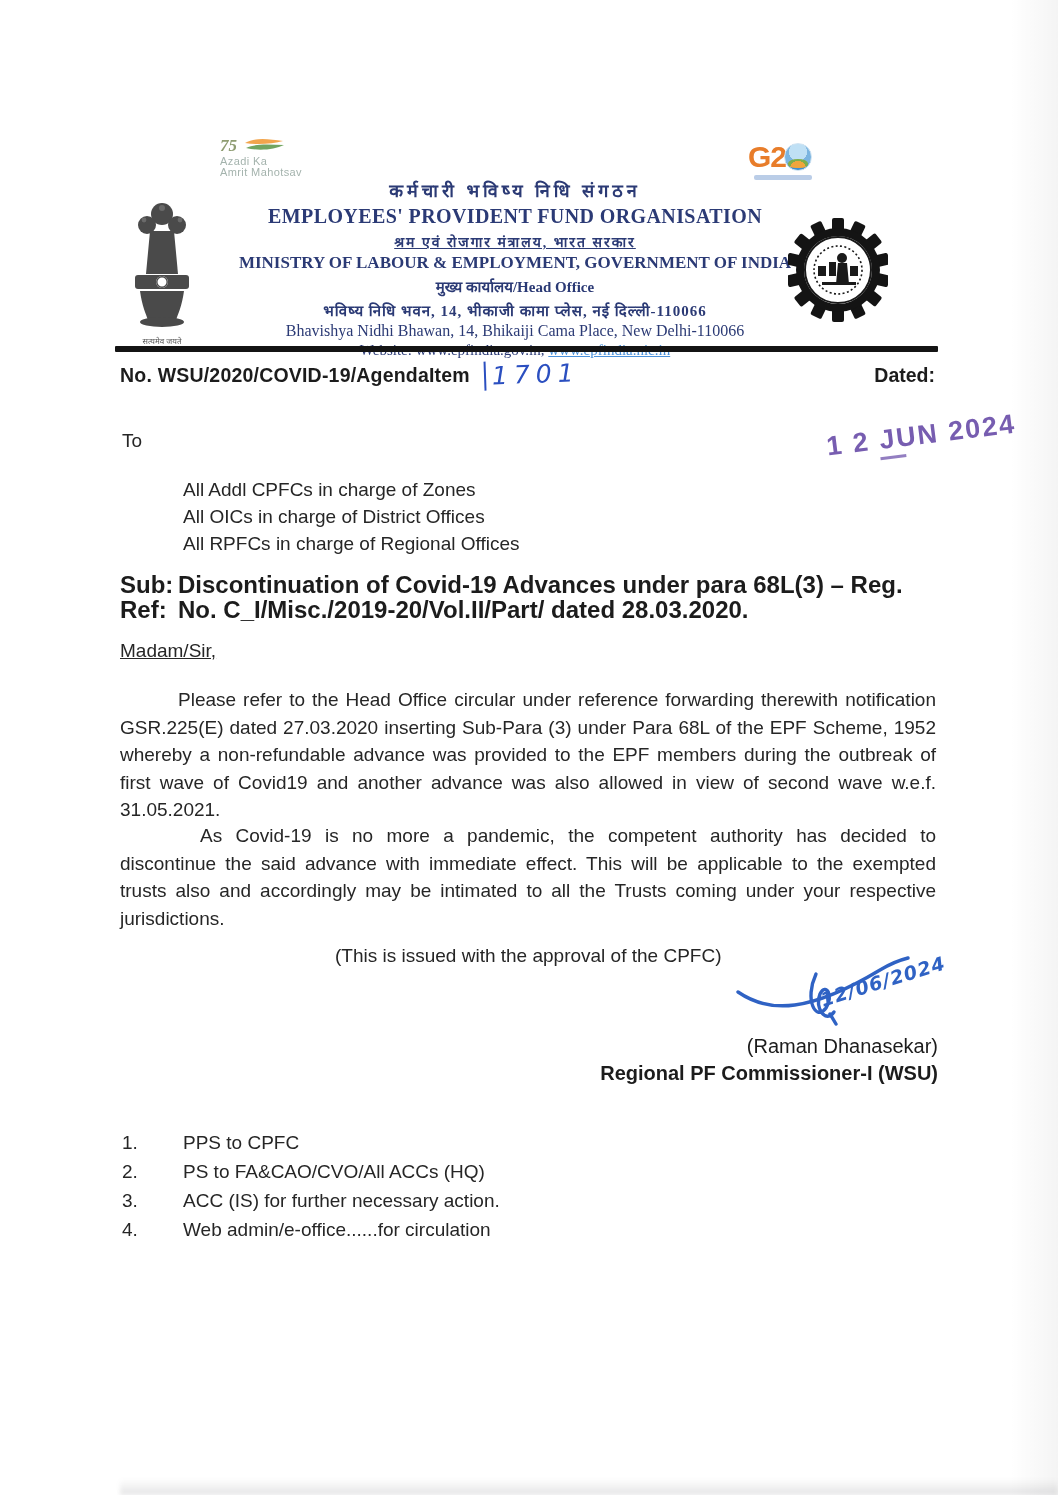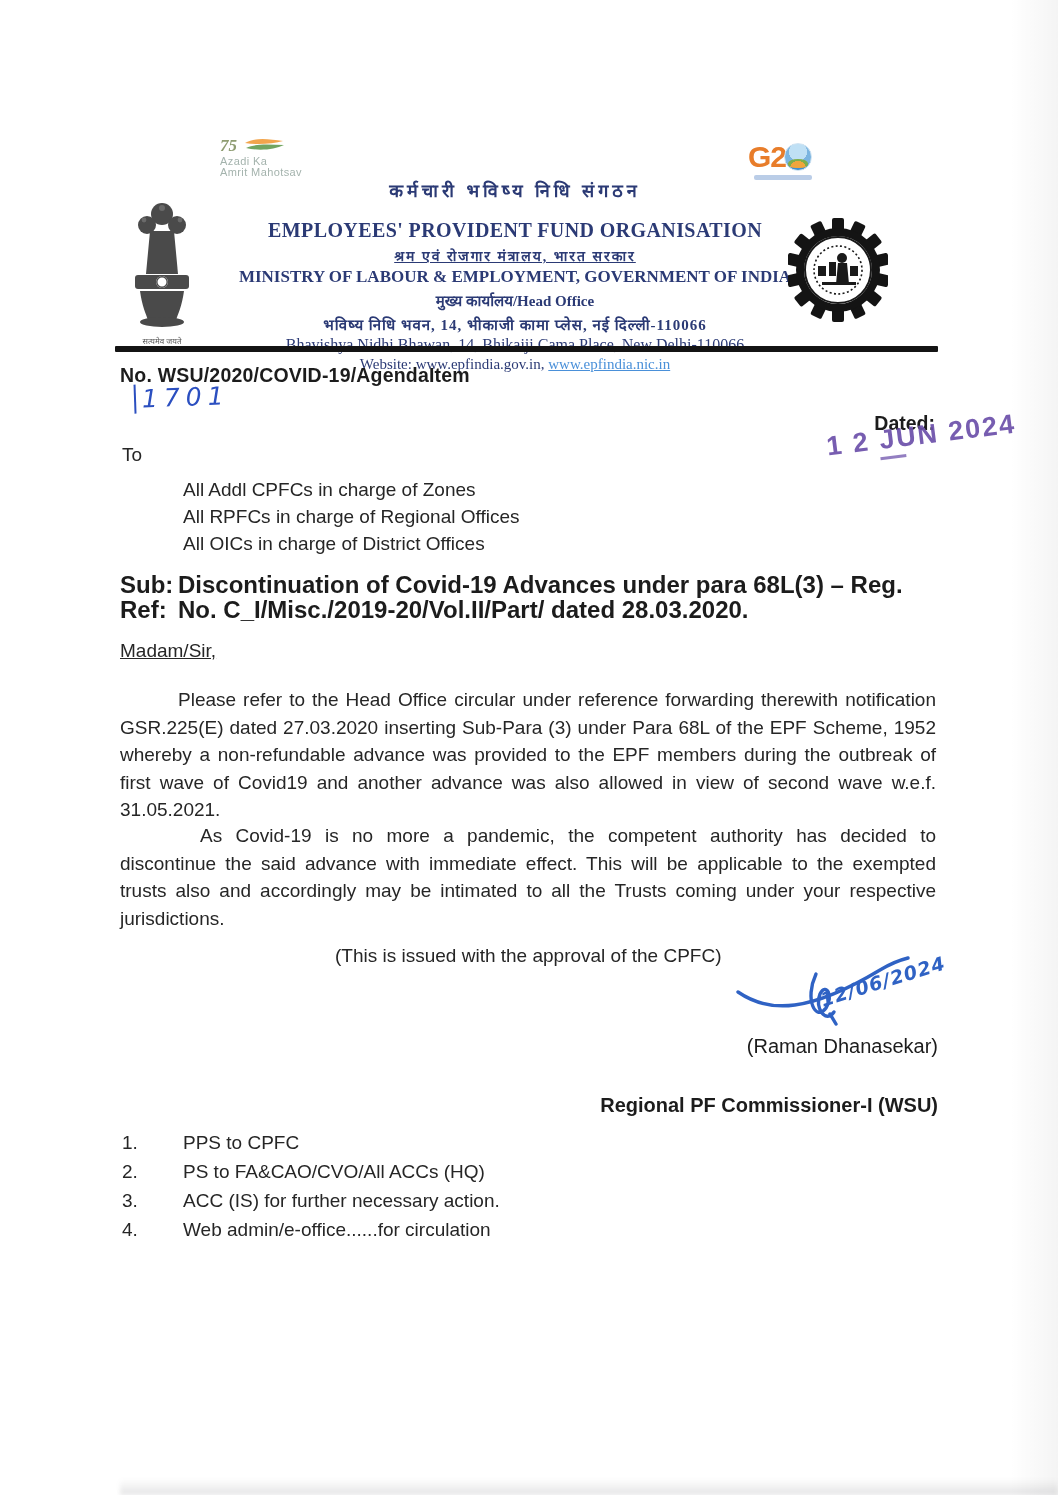--- a/index.html
+++ b/index.html
@@ -20,21 +20,21 @@
 
   
   .letterhead{position:absolute;left:0;top:0;width:100%;height:352px;}
   .azadi{position:absolute;left:220px;top:136px;width:110px;color:#a9b8a4;}
   .azadi .a75{font:italic bold 17px "Liberation Serif",serif;color:#8f9d72;display:inline-block;vertical-align:top;}
   .azadi .atext{font-size:11px;line-height:11px;color:#a4b3ad;letter-spacing:.4px;}
   .emblem{position:absolute;left:122px;top:198px;}
   .emblem-caption{display:block;text-align:center;font-size:8px;color:#555;margin-top:1px;}
   .hcenter{position:absolute;left:232px;top:178px;width:566px;text-align:center;color:#2b3a75;}
   .h-hi-org{font:bold 18px "Liberation Serif",serif;letter-spacing:4px;}
-  .h-en-org{font:bold 20px "Liberation Serif",serif;margin-top:17px;letter-spacing:.4px;}
+  .h-en-org{font:bold 20px "Liberation Serif",serif;margin-top:3px;letter-spacing:.4px;}
   .h-hi-min{font:bold 14px "Liberation Serif",serif;margin-top:4px;letter-spacing:2px;text-decoration:underline;}
   .h-en-min{font:bold 17px "Liberation Serif",serif;margin-top:2px;}
   .h-office{font:bold 15px "Liberation Serif",serif;margin-top:3px;}
   .h-addr-hi{font:bold 15px "Liberation Serif",serif;margin-top:4px;letter-spacing:1px;}
   .h-addr-en{font:16px "Liberation Serif",serif;margin-top:2px;}
   .h-web{font:15px "Liberation Serif",serif;margin-top:2px;}
   .h-web a{color:#4a90d9;text-decoration:underline;}
   .g20{position:absolute;left:748px;top:142px;width:100px;}
   .g20-row{display:flex;align-items:center;}
   .g20-txt{font:bold 30px "Liberation Sans",sans-serif;color:#e87d2a;letter-spacing:-1px;line-height:30px;}
@@ -42,51 +42,51 @@
     background:radial-gradient(circle at 50% 30%, #bfe0f5 0 40%, #7ab4e0 41% 70%, #3f8fce 71%);
     position:relative;overflow:hidden;border:1px solid #cfe3f2;}
   .g20-globe:after{content:"";position:absolute;left:3px;bottom:2px;width:20px;height:9px;
     background:radial-gradient(ellipse at 50% 100%, #f0a53c 0 55%, #7fae4a 56% 100%);
     border-radius:50% 50% 40% 40%;}
   .g20-sub{margin:3px 0 0 6px;width:58px;height:5px;background:#9db8dd;opacity:.7;border-radius:2px;filter:blur(.6px);}
   .epfo-logo{position:absolute;left:788px;top:216px;}
   .rule{position:absolute;left:115px;right:120px;top:346px;height:6px;background:#141414;border-radius:1px;}
 
   
-  .ref-row{position:absolute;left:120px;right:123px;top:364px;display:flex;align-items:flex-start;flex-direction:column;}
+  .ref-row{position:absolute;left:120px;right:123px;top:364px;display:flex;align-items:flex-start;}
   .refno{font-weight:bold;font-size:19.5px;color:#1c1c1c;letter-spacing:.2px;}
   .hand-no{font:italic 25px "DejaVu Sans",sans-serif;color:#2b4fc0;margin-left:14px;margin-top:-4px;
     letter-spacing:6px;transform:rotate(-2deg);border-left:2px solid #2b4fc0;padding-left:6px;}
   .dated{margin-left:auto;font-weight:bold;font-size:19.5px;color:#1c1c1c;}
   .stamp{position:absolute;left:826px;top:420px;color:#6c50aa;font:bold 27px "Liberation Sans",sans-serif;
     letter-spacing:2px;transform:rotate(-7deg);white-space:nowrap;opacity:.92;}
   .stamp:after{content:"";position:absolute;left:52px;bottom:-4px;width:26px;height:3px;background:#6c50aa;opacity:.8;}
 
   
-  .to{position:absolute;left:122px;top:444px;font-size:19px;}
+  .to{position:absolute;left:122px;top:430px;font-size:19px;}
   .addr-list{position:absolute;left:183px;top:476px;font-size:19px;line-height:27px;}
 
   
   .subj{position:absolute;left:120px;top:572px;width:820px;font-weight:bold;font-size:24px;color:#1c1c1c;line-height:25px;}
   .subj-row{display:flex;}
   .subj-lbl{width:58px;flex:none;}
 
   
   .greet{position:absolute;left:120px;top:640px;font-size:19px;text-decoration:underline;}
   .para{position:absolute;left:120px;width:816px;font-size:19px;line-height:27.5px;text-align:justify;margin:0;}
   .para1{top:686px;text-indent:58px;}
   .para2{top:822px;text-indent:80px;}
   .approval{position:absolute;left:335px;top:945px;font-size:19px;}
 
   
   .sig-area{position:absolute;left:730px;top:952px;width:215px;height:85px;}
   .sig-date{position:absolute;left:88px;top:18px;font:italic bold 19px "DejaVu Sans",sans-serif;
     color:#2f62c4;transform:rotate(-17deg);letter-spacing:1px;white-space:nowrap;}
   .sig-name{position:absolute;right:120px;top:1035px;font-weight:normal;font-size:20px;color:#1c1c1c;}
-  .sig-desig{position:absolute;right:120px;top:1062px;font-weight:bold;font-size:20px;color:#1c1c1c;margin-top:32px;}
+  .sig-desig{position:absolute;right:120px;top:1062px;font-weight:bold;font-size:20px;color:#1c1c1c;}
 
   
   .dist{position:absolute;left:122px;top:1128px;font-size:19px;line-height:29px;}
   .dist-row{display:flex;}
   .dist-num{width:61px;flex:none;}
 </style>
 </head>
 <body>
 
 <div class="page">
@@ -188,22 +188,22 @@
     <span class="refno">No. WSU/2020/COVID-19/AgendaItem</span>
     <span class="hand-no">1701</span>
     <span class="dated">Dated:</span>
   </div>
 
   <div class="stamp">1 2 JUN 2024</div>
 
   <div class="to">To</div>
   <div class="addr-list">
     <div>All Addl CPFCs in charge of Zones</div>
+    <div>All OICs in charge of District Offices</div>
     <div>All RPFCs in charge of Regional Offices</div>
-    <div>All OICs in charge of District Offices</div>
   </div>
 
   <div class="subj">
     <div class="subj-row">
       <span class="subj-lbl">Sub:</span>
       <span>Discontinuation of Covid-19 Advances under para 68L(3) – Reg.</span>
     </div>
     <div class="subj-row">
       <span class="subj-lbl">Ref:</span>
       <span>No. C_I/Misc./2019-20/Vol.II/Part/ dated 28.03.2020.</span>

